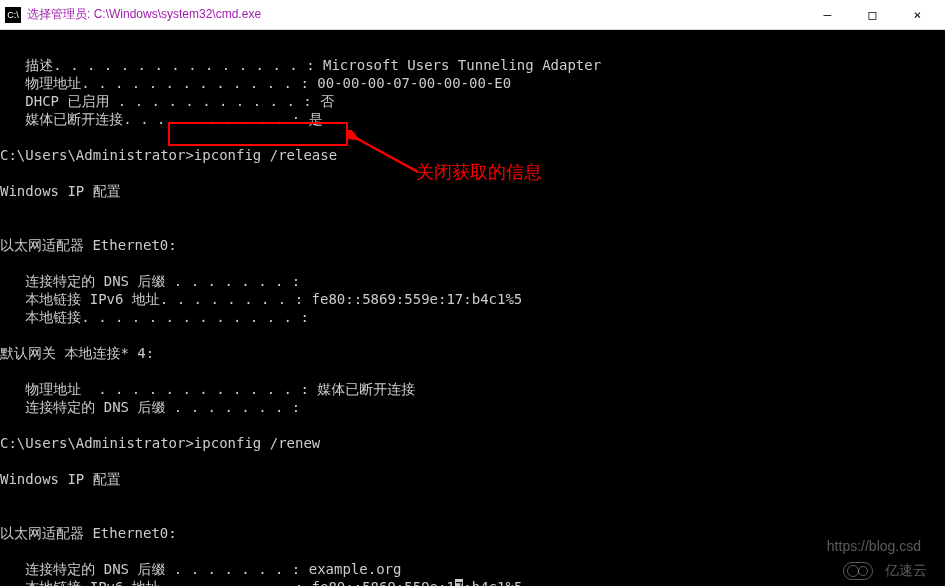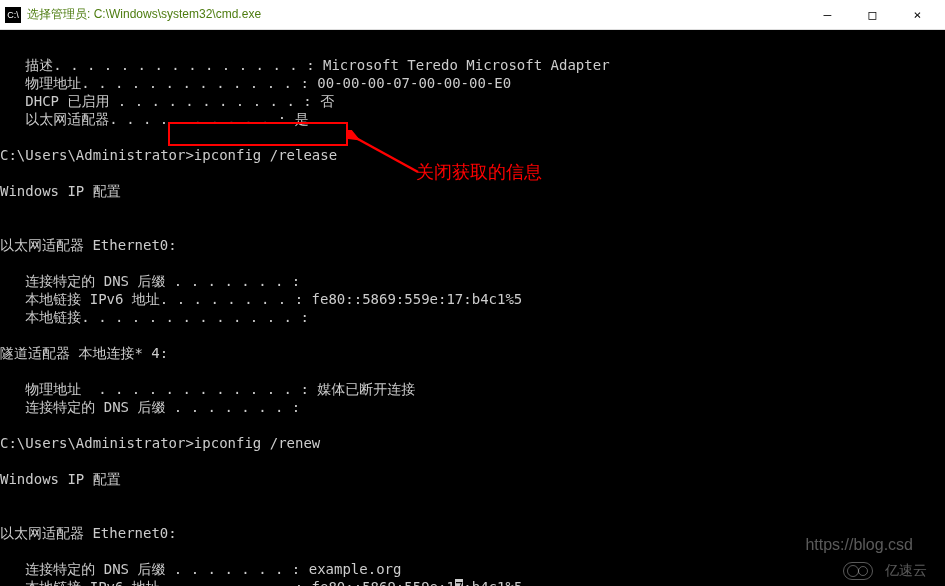--- a/index.html
+++ b/index.html
@@ -31,21 +31,21 @@
       display: flex;
       align-items: center;
       justify-content: center;
       font-size: 9px;
       color: #fff;
       font-family: Arial;
     }
     .titlebar-text {
       font-size: 12px;
       font-family: 'Microsoft YaHei', sans-serif;
-      color: #4d7c0f;
+      color: #a21caf;
       flex: 1;
     }
     .titlebar-controls {
       display: flex;
     }
     .titlebar-btn {
       width: 45px;
       height: 28px;
       display: flex;
       align-items: center;
@@ -122,24 +122,24 @@
       top: 2px;
     }
     .watermark-logo::after {
       width: 8px;
       height: 8px;
       right: 4px;
       top: 3px;
     }
     .blog-url {
       position: absolute;
-      right: 32px;
+      right: 24px;
       bottom: 32px;
       color: rgba(180,180,180,0.5);
-      font-size: 16px;
+      font-size: 14px;
       font-family: Arial, sans-serif;
       pointer-events: none;
     }
     .cursor-block {
       background: #ccc;
       color: #000;
     }
   </style>
 </head>
 <body>
@@ -148,37 +148,37 @@
   <div class="titlebar-icon">C:\</div>
   <div class="titlebar-text">选择管理员: C:\Windows\system32\cmd.exe</div>
   <div class="titlebar-controls">
     <div class="titlebar-btn">—</div>
     <div class="titlebar-btn">□</div>
     <div class="titlebar-btn">×</div>
   </div>
 </div>
 
 <div class="terminal">
-<span>   描述. . . . . . . . . . . . . . . : Microsoft Teredo Microsoft Adapter</span>
+<span>   描述. . . . . . . . . . . . . . . : Microsoft Users Tunneling Adapter</span>
 <span>   物理地址. . . . . . . . . . . . . : 00-00-00-07-00-00-00-E0</span>
 <span>   DHCP 已启用 . . . . . . . . . . . : 否</span>
-<span>   以太网适配器. . . . . . . . . . : 是</span>
+<span>   媒体已断开连接. . . . . . . . . . : 是</span>
 <span></span>
 <span>C:\Users\Administrator&gt;ipconfig /release</span>
 <span></span>
 <span>Windows IP 配置</span>
 <span></span>
 <span></span>
 <span>以太网适配器 Ethernet0:</span>
 <span></span>
 <span>   连接特定的 DNS 后缀 . . . . . . . :</span>
 <span>   本地链接 IPv6 地址. . . . . . . . : fe80::5869:559e:17:b4c1%5</span>
 <span>   本地链接. . . . . . . . . . . . . :</span>
 <span></span>
-<span>隧道适配器 本地连接* 4:</span>
+<span>默认网关 本地连接* 4:</span>
 <span></span>
 <span>   物理地址  . . . . . . . . . . . . : 媒体已断开连接</span>
 <span>   连接特定的 DNS 后缀 . . . . . . . :</span>
 <span></span>
 <span>C:\Users\Administrator&gt;ipconfig /renew</span>
 <span></span>
 <span>Windows IP 配置</span>
 <span></span>
 <span></span>
 <span>以太网适配器 Ethernet0:</span>

